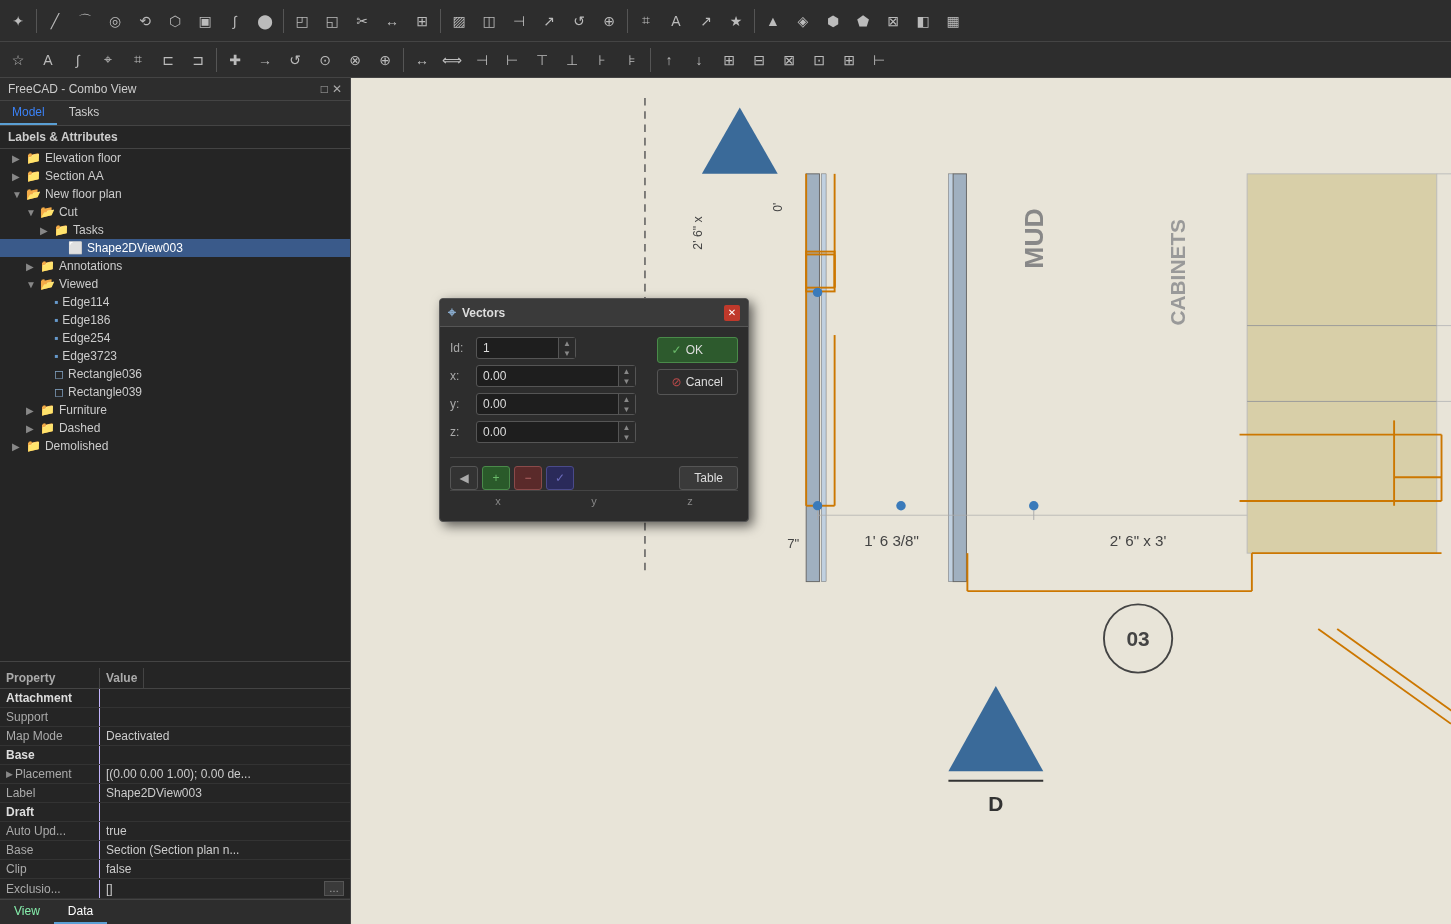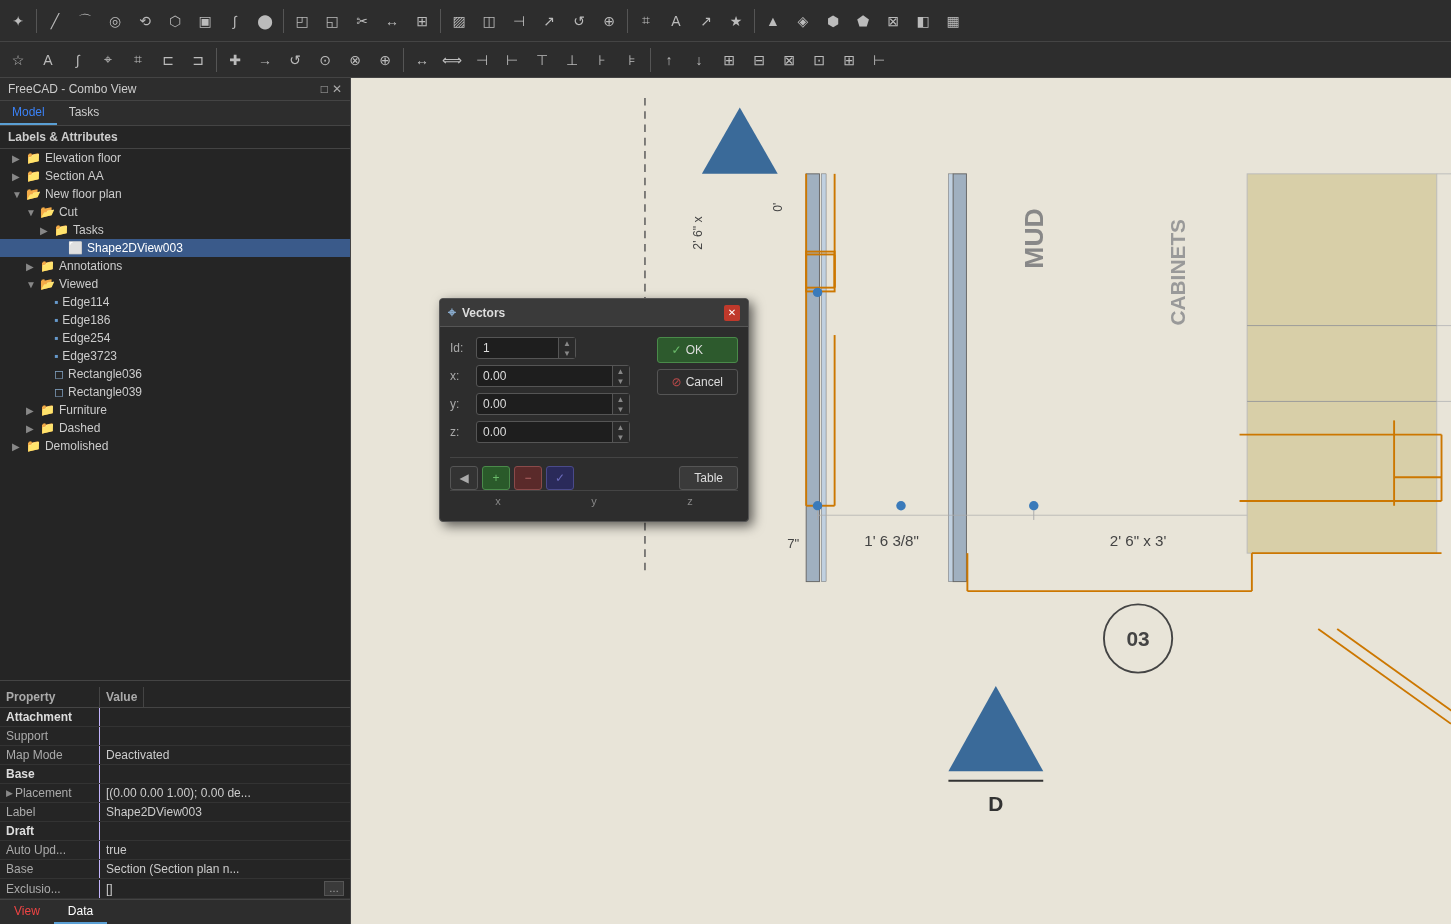--- a/index.html
+++ b/index.html
@@ -144,21 +144,21 @@
     }
 
     #view-data-tabs {
       display: flex;
       border-top: 1px solid #444;
       background: #2d2d2d;
     }
     .view-data-tab {
       padding: 4px 14px;
       cursor: pointer;
-      color: #ef4444;
+      color: #86efac;
     }
     .view-data-tab.active {
       border-bottom: 2px solid #5a9fd4;
       color: #fff;
     }
 
     
     #canvas-area {
       flex: 1;
       background: #3c3c3c;
@@ -278,21 +278,21 @@
 
     #vectors-buttons-top {
       display: flex;
       gap: 6px;
       margin-left: 10px;
       flex-direction: column;
     }
 
     #vectors-upper {
       display: flex;
-      gap: 17px;
+      gap: 11px;
     }
 
     #vectors-fields { flex: 1; }
 
     #vectors-action-row {
       display: flex;
       align-items: center;
       gap: 4px;
       margin-top: 8px;
       border-top: 1px solid #444;
@@ -601,20 +601,24 @@
           <div class="prop-val"></div>
         </div>
         <div class="prop-row">
           <div class="prop-key">Auto Upd...</div>
           <div class="prop-val">true</div>
         </div>
         <div class="prop-row">
           <div class="prop-key">Base</div>
           <div class="prop-val">Section (Section plan n...</div>
         </div>
+        <div class="prop-row">
+          <div class="prop-key">Clip</div>
+          <div class="prop-val">false</div>
+        </div>
 
         <div class="prop-row" style="align-items:center;">
           <div class="prop-key">
             <span>Exclusio...</span>
           </div>
           <div class="prop-val" style="display:flex;align-items:center;gap:4px;">
             <span>[]</span>
             <button style="margin-left:auto;background:#3a3a3a;border:1px solid #555;color:#aaa;padding:1px 4px;cursor:pointer;font-size:10px;">…</button>
           </div>
         </div>

